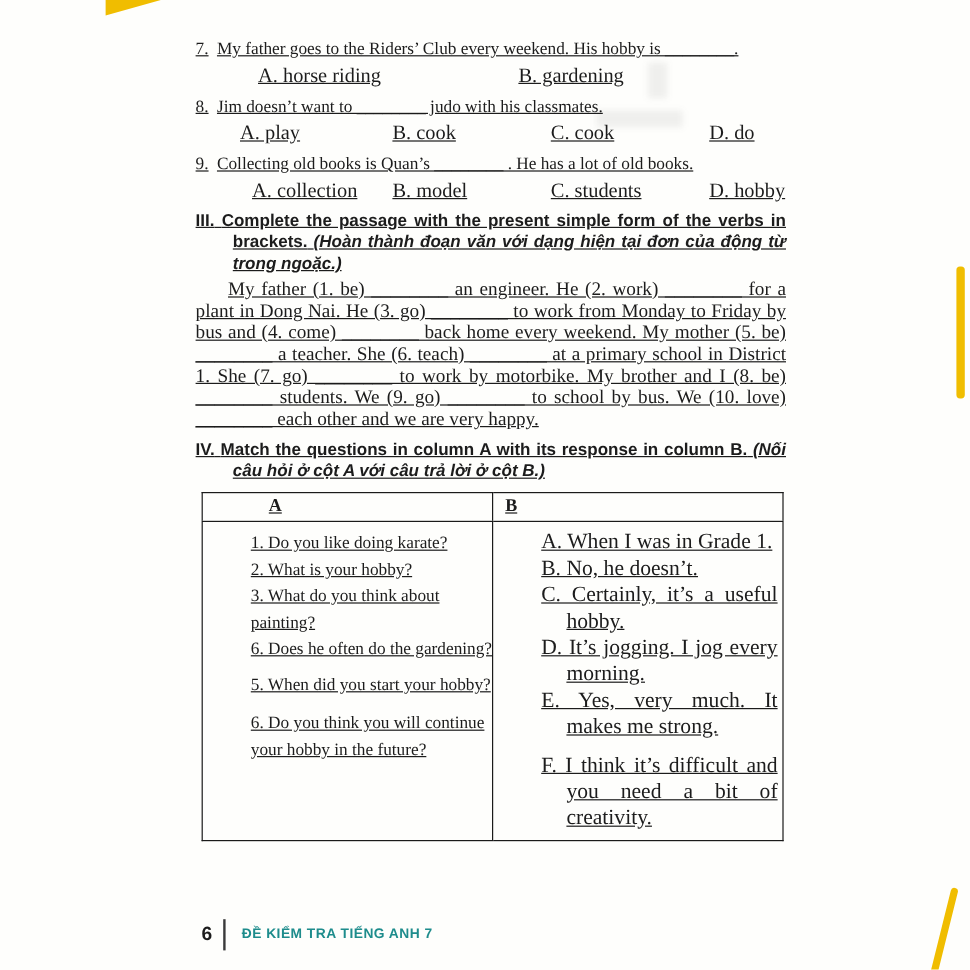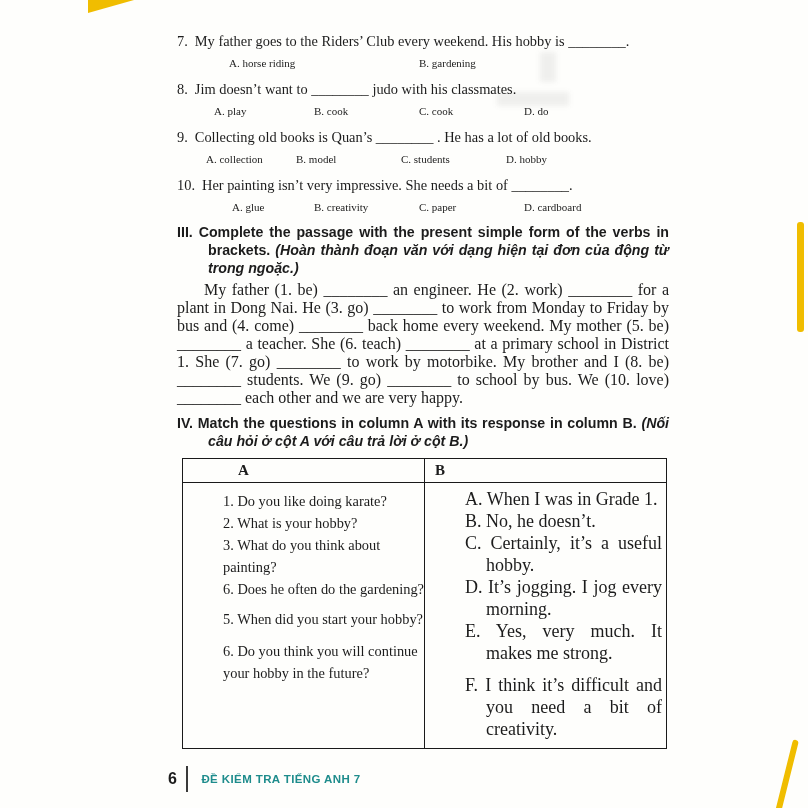--- a/index.html
+++ b/index.html
@@ -25,30 +25,30 @@
   .mark-bottomright {
     position:absolute; left:793px; top:740px; width:6px; height:75px;
     background:var(--scan_mark,#f0bd00);
     transform:rotate(14deg); transform-origin:top center; border-radius:3px;
   }
   .ghost { position:absolute; background:rgba(60,60,60,0.08); filter:blur(2.5px); }
   .ghost1 { left:540px; top:52px; width:16px; height:30px; }
   .ghost2 { left:497px; top:92px; width:72px; height:14px; }
 
   
-  .page { position:absolute; left:177px; top:30px; width:492px; }
+  .page { position:absolute; left:163px; top:30px; width:492px;text-decoration:underline; }
 
   
   .q { margin-bottom:5px; }
   .q-line { font-size:14.4px; line-height:23px; white-space:nowrap; }
   .qnum { margin-right:7px; }
-  .opt-row { display:flex; font-size:11px; line-height:20px; }
+  .opt-row { display:flex; font-size:17px; line-height:20px;gap:27px; }
   .optq7a { margin-left:52px; width:190px; }
   .optA8  { margin-left:37px; width:100px; }
-  .optA9  { margin-left:29px; width:90px;  }
+  .optA9  { margin-left:47px; width:90px;  }
   .optA10 { margin-left:55px; width:82px;  }
   .oB { width:105px; }
   .oC { width:105px; }
 
   
   .sec-heading {
     font-family:"Liberation Sans", sans-serif;
     font-weight:bold; font-size:14.2px; line-height:18px;
     text-align:justify;
     padding-left:31px; text-indent:-31px;
@@ -139,29 +139,20 @@
     <div class="q">
       <div class="q-line"><span class="qnum">9.</span><span>Collecting old books is Quan’s ________ . He has a lot of old books.</span></div>
       <div class="opt-row">
         <span class="optA9">A. collection</span>
         <span class="oB">B. model</span>
         <span class="oC">C. students</span>
         <span>D. hobby</span>
       </div>
     </div>
 
-    <div class="q">
-      <div class="q-line"><span class="qnum">10.</span><span>Her painting isn’t very impressive. She needs a bit of ________.</span></div>
-      <div class="opt-row">
-        <span class="optA10">A. glue</span>
-        <span class="oB">B. creativity</span>
-        <span class="oC">C. paper</span>
-        <span>D. cardboard</span>
-      </div>
-    </div>
   </div>
 
   <div class="sec-heading" id="heading-iii">
     <span>III.</span>
     <span>Complete the passage with the present simple form of the verbs in brackets.</span>
     <span class="vi">(Hoàn thành đoạn văn với dạng hiện tại đơn của động từ trong ngoặc.)</span>
   </div>
 
   <p class="passage">My father (1. be) ________ an engineer. He (2. work) ________ for a plant in Dong Nai. He (3. go) ________ to work from Monday to Friday by bus and (4. come) ________ back home every weekend. My mother (5. be) ________ a teacher. She (6. teach) ________ at a primary school in District 1. She (7. go) ________ to work by motorbike. My brother and I (8. be) ________ students. We (9. go) ________ to school by bus. We (10. love) ________ each other and we are very happy.</p>
 

